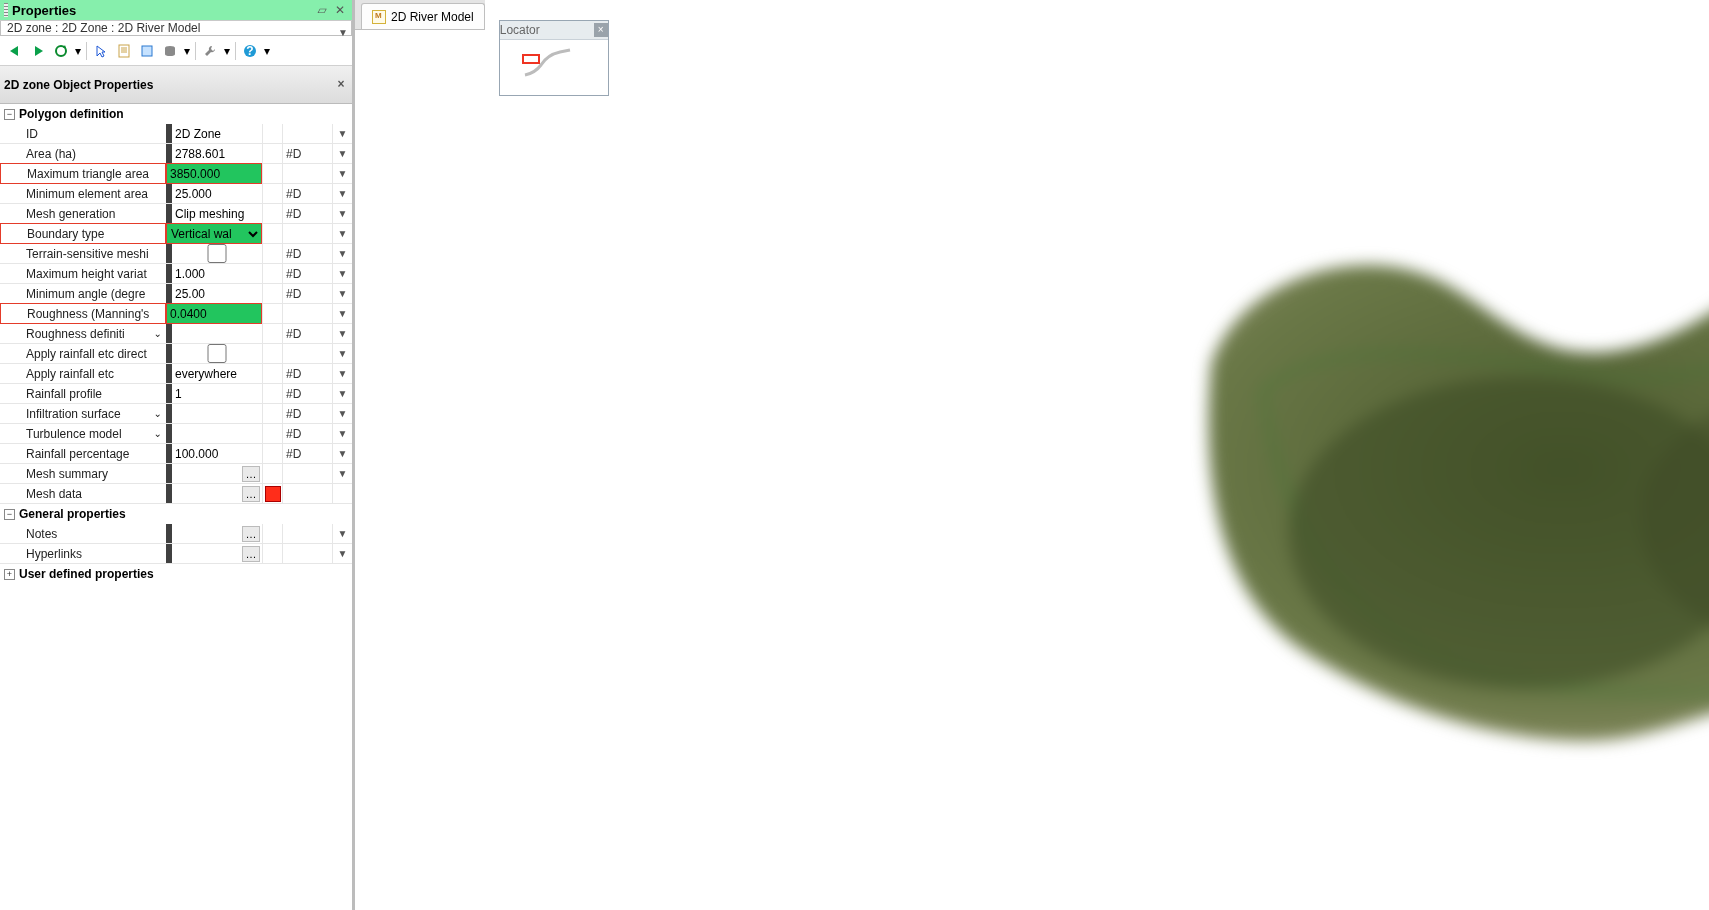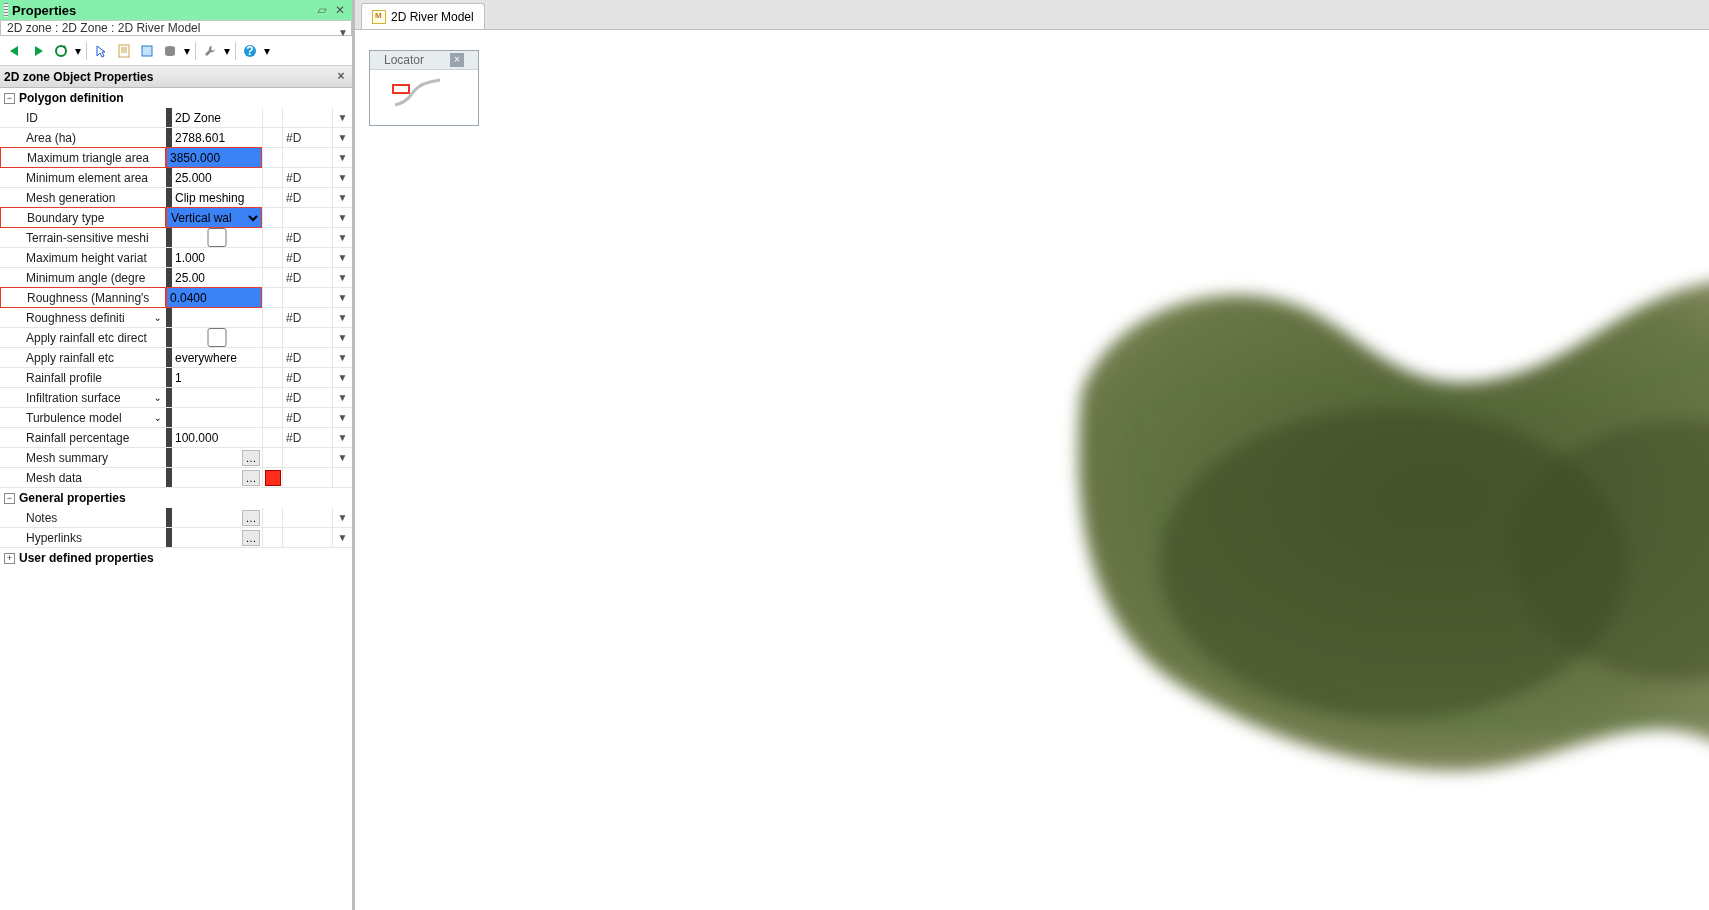--- a/index.html
+++ b/index.html
@@ -13,58 +13,58 @@
   .panel-title .tiny { width: 16px; height: 16px; display:flex; align-items:center; justify-content:center; color:#555; margin-left:2px; cursor:pointer; }
 
   .crumb { position: relative; }
   .crumb input { width: 100%; height: 15px; padding: 0 22px 0 6px; border: 1px solid #bfbfbf; border-top: none; background:#fff; color:#333; }
   .crumb .dd { position:absolute; right:4px; top:6px; pointer-events:none; font-size:10px; color:#555; }
 
   .toolbar { display:flex; align-items:center; gap:1px; padding:3px 4px; border-bottom:1px solid #d0d0d0; height:30px; }
   .tbtn { width:22px; height:22px; display:flex; align-items:center; justify-content:center; cursor:pointer; border-radius:2px;}
   .tsep { width:1px; height:18px; background:#ccc; margin:0 2px; }
 
-  .subhead { display:flex; align-items:center; background: linear-gradient(#f0f0f0,#dcdcdc); border-bottom:1px solid #bbb; height:22px; padding-left:4px;gap:16px; }
+  .subhead { display:flex; align-items:center; background: linear-gradient(#f0f0f0,#dcdcdc); border-bottom:1px solid #bbb; height:38px; padding-left:4px;gap:16px; }
   .subhead b { font-weight:600; flex:1; font-size:12px; }
   .subhead .xbtn { width:16px; height:16px; text-align:center; color:#555; cursor:pointer; margin-right:3px; font-weight:bold;}
 
   .grid { flex:1; overflow-y:auto; background:#fff; }
   .sect { display:flex; align-items:center; height:20px; padding-left:4px; cursor:pointer; }
   .sect .exp { width:11px; height:11px; border:1px solid #888; display:flex; align-items:center; justify-content:center; font-size:9px; line-height:1; margin-right:4px; color:#333; background:#fff;}
   .sect b { font-weight:600; font-size:12px; }
 
   .row { display:flex; height:20px; border-bottom:1px solid #e6e6e6; align-items:stretch;}
   .cell-label { width:166px; padding-left:26px; line-height:20px; color:#222; overflow:hidden; white-space:nowrap; }
   .cell-label.hl { border:1px solid #e43b2a; background:#fff; margin:-1px 0; z-index:1; position:relative;}
   .cell-val  { width:96px; position:relative; border-left:6px solid #404040; }
-  .cell-val.hl { border:1px solid #e43b2a; background:#3b82f6; margin:-1px 0; z-index:1; position:relative; }
+  .cell-val.hl { border:1px solid #e43b2a; background:#22c55e; margin:-1px 0; z-index:1; position:relative; }
   .cell-val input { width:100%; height:100%; border:0; padding:0 3px; background:transparent; font-size:12px; }
   .cell-val select { width:100%; height:20px; border:0; background:transparent; font-size:12px;}
   .cell-val .ck { width:100%; height:100%; display:flex; align-items:center; justify-content:center;}
   .cell-val .ellip { position:absolute; right:2px; top:2px; height:16px; width:18px; background:#eaeaea; border:1px solid #bbb; font-size:11px; text-align:center; line-height:14px; cursor:pointer;}
   .cell-status { width:20px; border-left:1px solid #e6e6e6; }
   .cell-d { width:50px; border-left:1px solid #e6e6e6; line-height:20px; padding-left:3px; font-size:12px; color:#333; }
   .cell-dd { width:20px; border-left:1px solid #e6e6e6; display:flex; align-items:center; justify-content:center; color:#555; cursor:pointer; font-size:10px;}
   .redbox { background:#ff2d1a; width:16px; height:16px; margin:2px; border:1px solid #a00;}
 
   
-  .view { flex:1; display:flex; flex-direction:column; }
+  .view { flex:1; display:flex; flex-direction:row; }
   .tabbar { height:30px; display:flex; align-items:flex-end; background:#e4e4e4; border-bottom:1px solid #bfbfbf; padding-left:6px;}
   .tab { display:flex; align-items:center; gap:5px; height:26px; padding:0 10px; background:#fdfdfd; border:1px solid #bfbfbf; border-bottom:none; border-radius:3px 3px 0 0; }
   .tab .ic { width:14px; height:14px; background:#fffbe7; border:1px solid #d4b23a; position:relative;}
   .tab .ic::after{content:"M"; position:absolute; font-size:8px; left:2px; top:0; color:#c07a1f; font-weight:bold;}
   .canvas { flex:1; position:relative; background:#fff; overflow:hidden; }
 
   
   .terrain-wrap{ position:absolute; left:700px; top:130px; transform:scale(1.3); transform-origin:top left; }
   .blob { filter: blur(6px); }
 
   
   .locator { position:absolute; left:14px; top:20px; width:110px; border:1px solid #98a6b3; background:#e7ecef; }
-  .locator-head { display:flex; align-items:flex-start; justify-content:space-between; padding:2px 14px; font-size:12px; color:#666; }
+  .locator-head { display:flex; align-items:flex-start; justify-content:space-between; padding:2px 0; font-size:12px; color:#666; }
   .locator-head .cls { width:14px; height:14px; background:#9aa3ab; color:#fff; font-size:10px; text-align:center; line-height:14px; cursor:pointer;}
   .locator-body { height:56px; background:#fff; border-top:1px solid #c9d1d8; position:relative;}
   .locator-path { position:absolute; left:15px; top:5px; width:70px; height:40px; }
   .locator-rect { position:absolute; left:22px; top:14px; width:18px; height:10px; border:2px solid #ef3422;}
 </style>
 </head>
 <body>
 
 <div class="props-panel">
 

